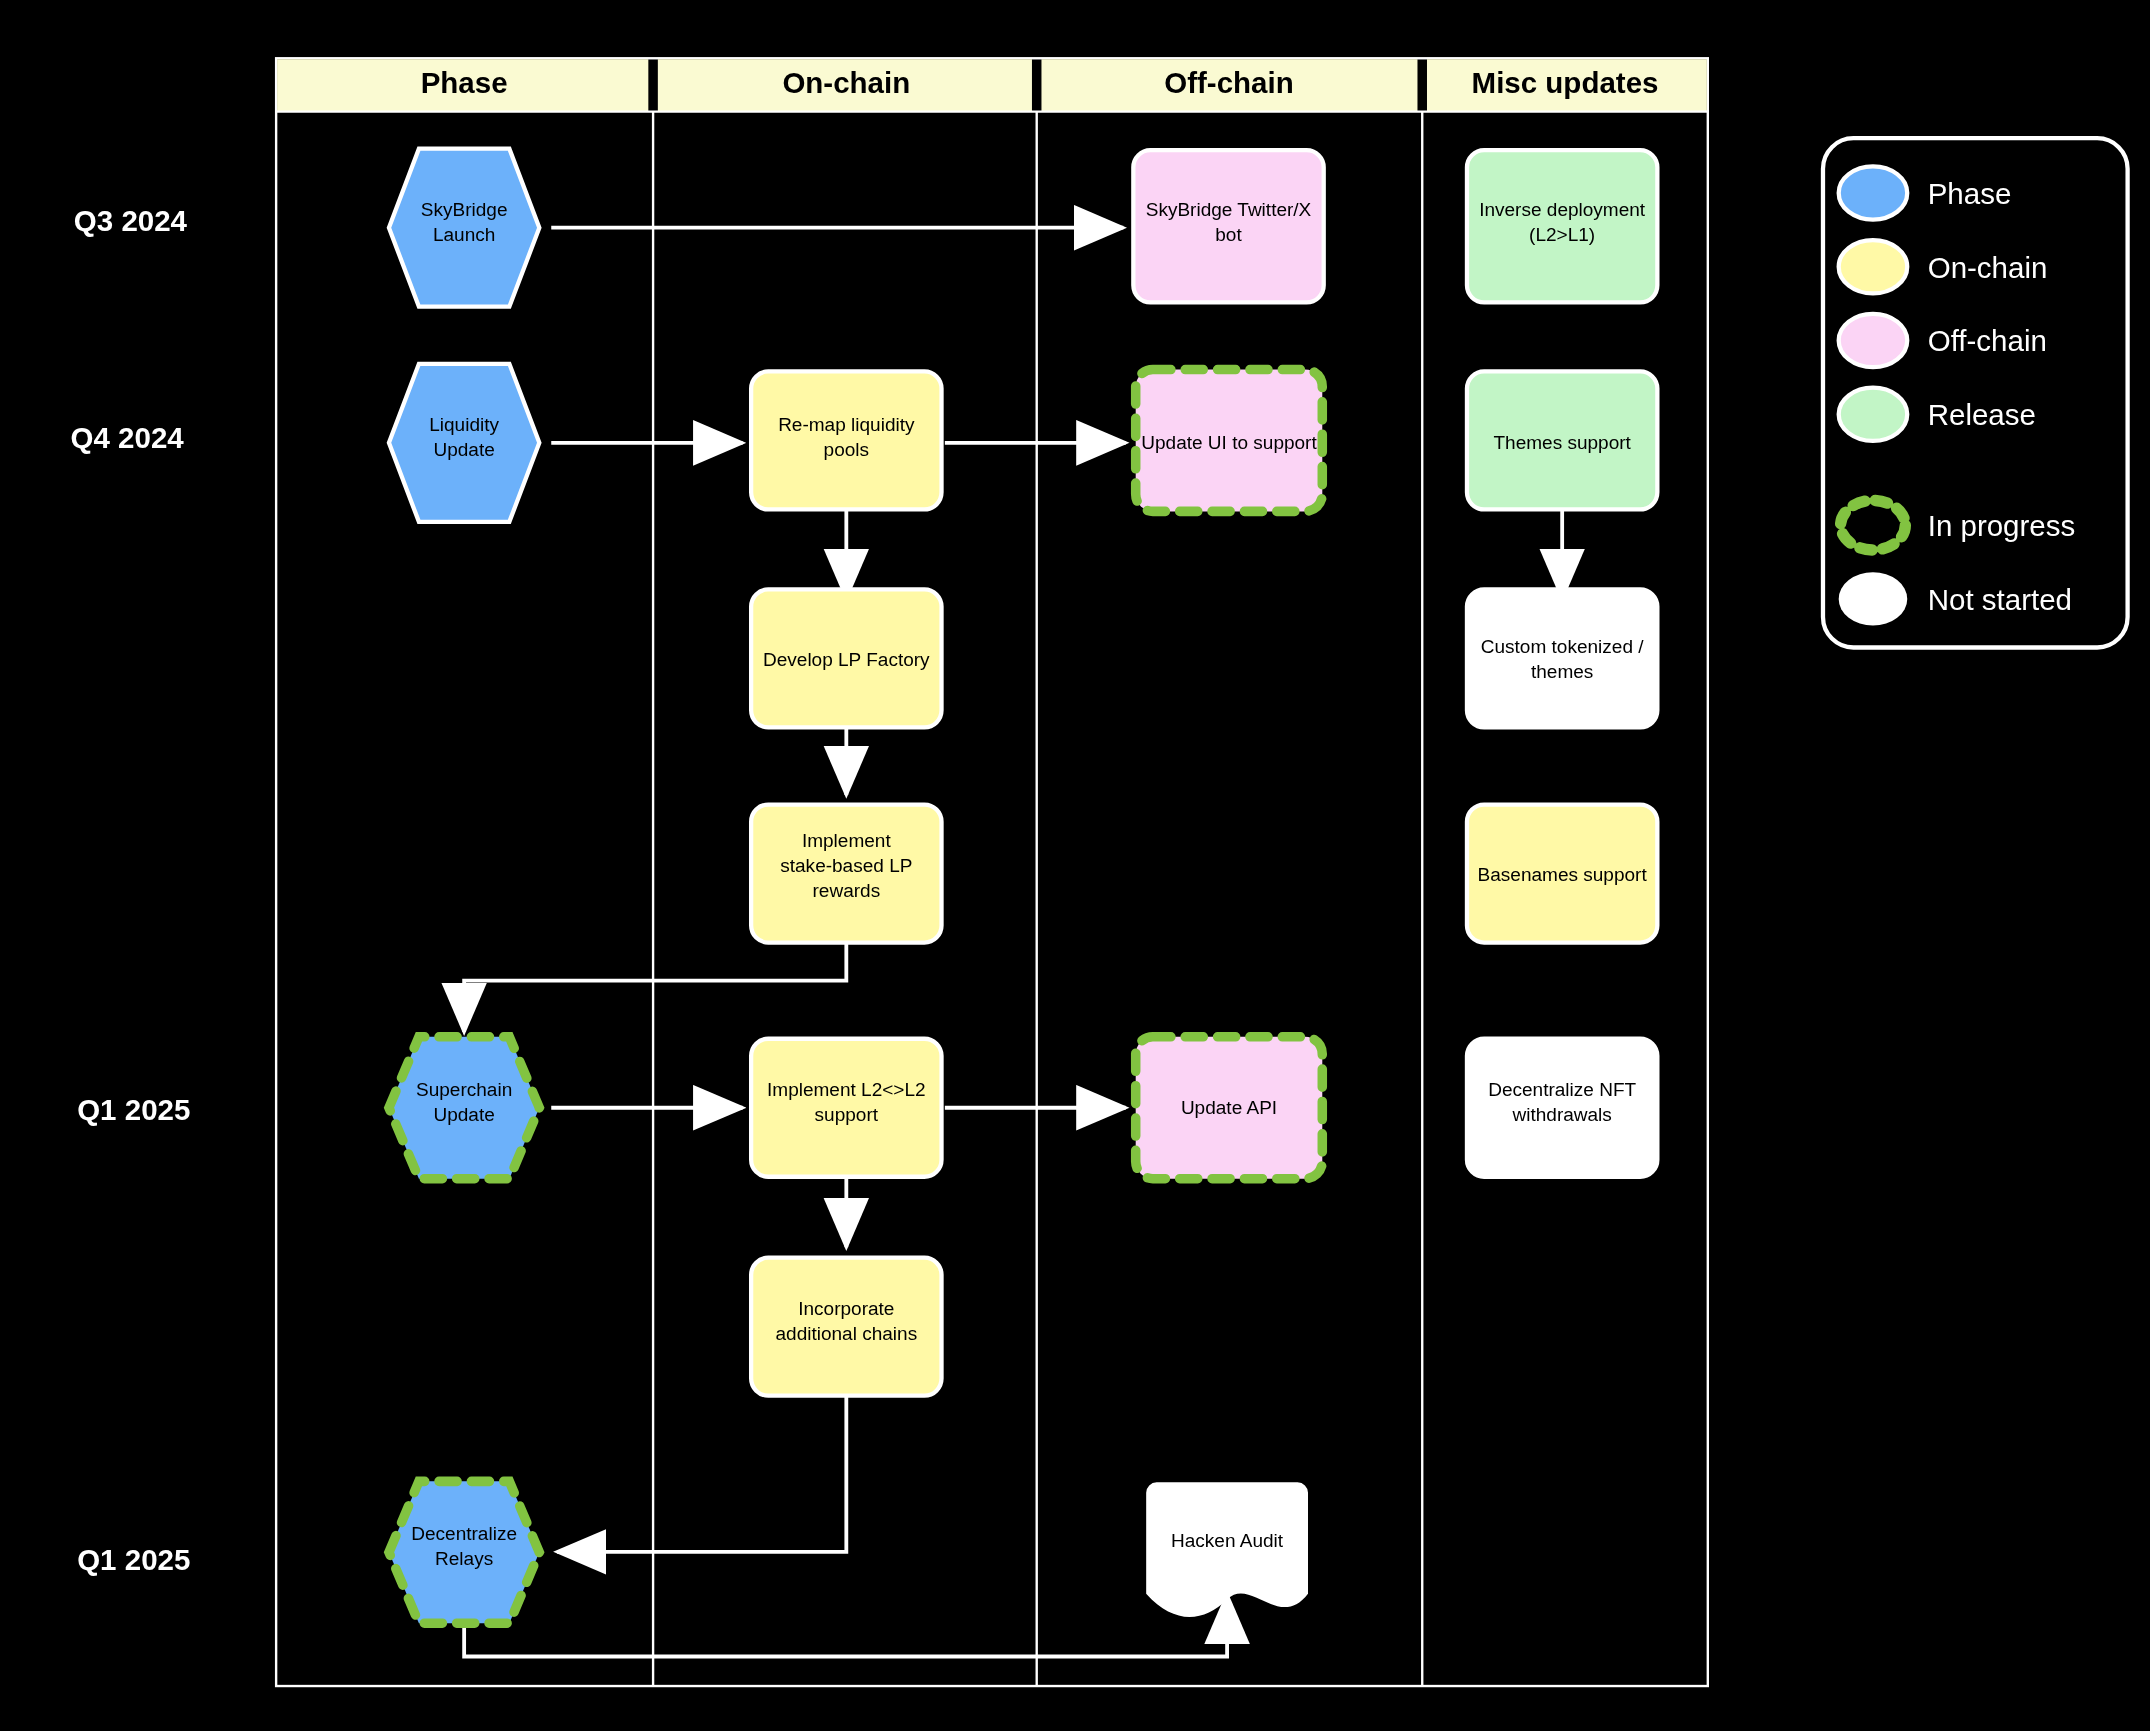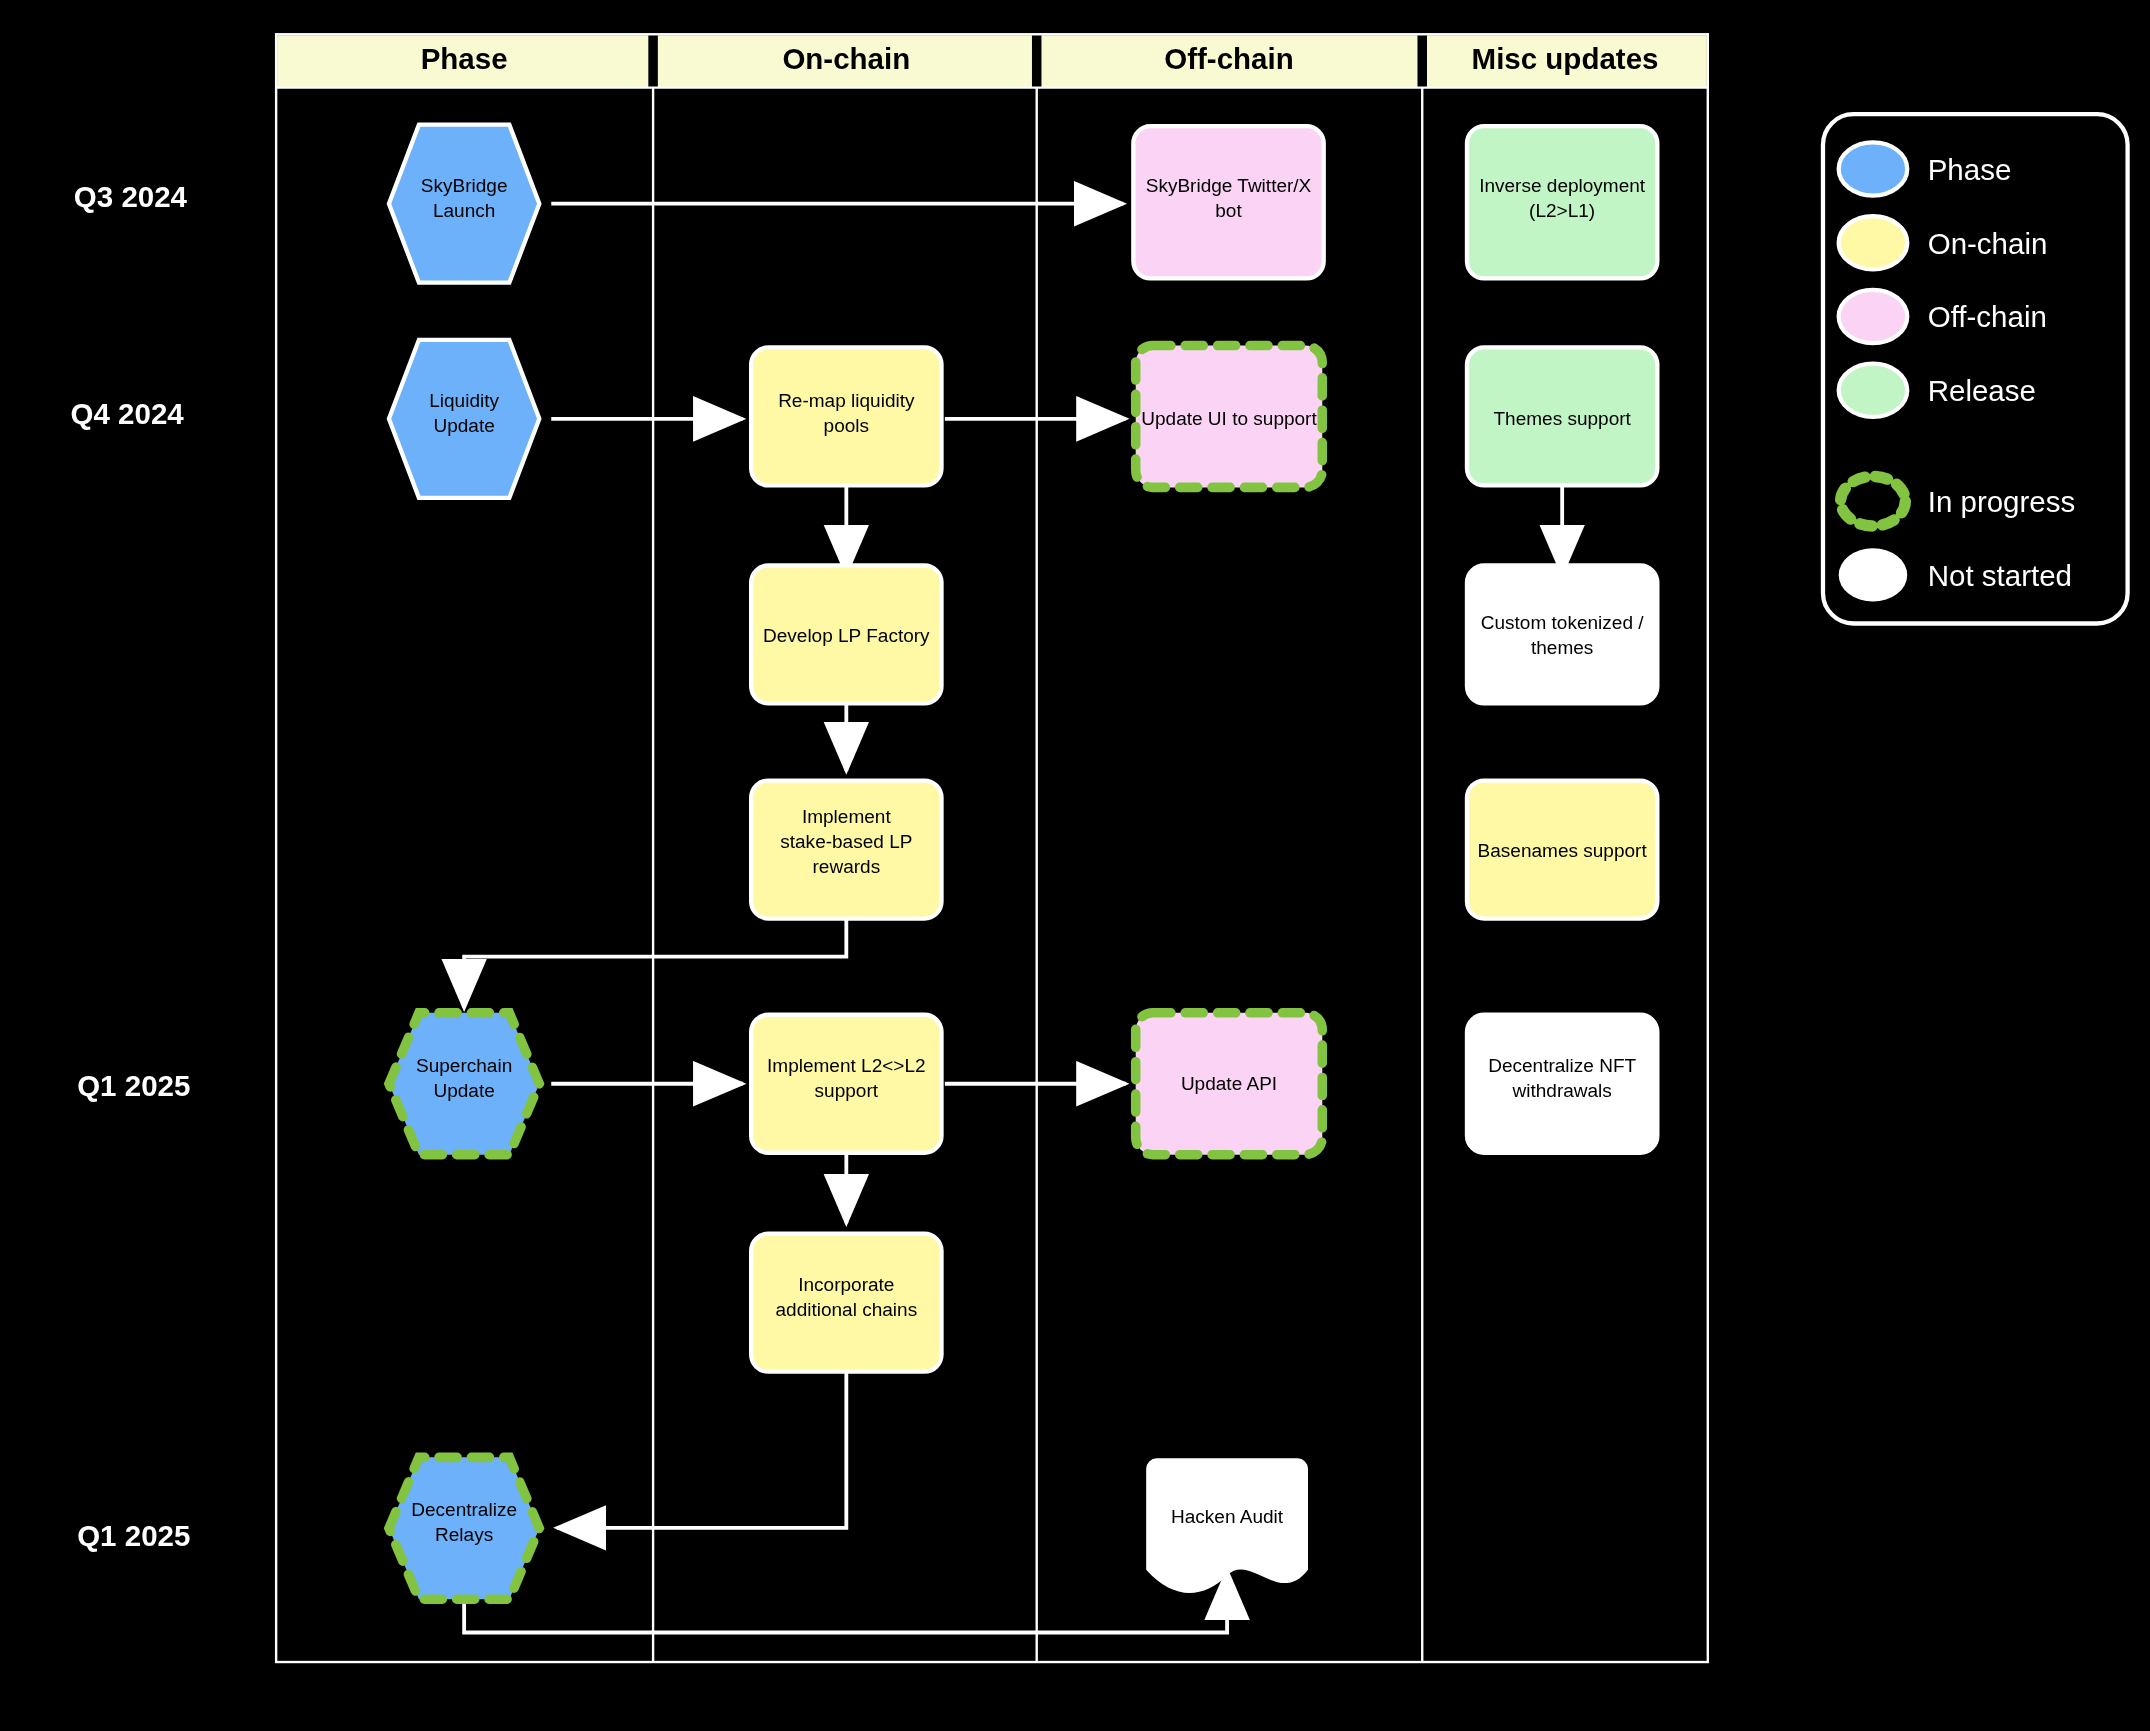--- a/index.html
+++ b/index.html
@@ -1,17 +1,17 @@
 <!DOCTYPE html>
 <html style="font-size:7.6px"><head>
 <meta charset="utf-8">
 <style>
   html,body{margin:0;padding:0;background:#000;}
   body{width:2151px;height:1732px;overflow:hidden;font-family:"Liberation Sans",sans-serif;}
-  #stage{position:relative;width:2151px;height:1508px;background:#000;}
+  #stage{position:relative;width:2151px;height:1508px;background:#000;margin-top:24px;}
   svg{position:absolute;top:0;left:0;width:2151px;height:1732px;}
   .rowlabel{fill:#fff;font-family:"Liberation Sans",sans-serif;font-size:62px;font-weight:bold;}
   .colhead{fill:#000;font-family:"Liberation Sans",sans-serif;font-size:62px;font-weight:bold;text-anchor:middle;}
   .nodetext{fill:#000;font-family:"Liberation Sans",sans-serif;font-size:40px;text-anchor:middle;}
   .legtext{fill:#fff;font-family:"Liberation Sans",sans-serif;font-size:62px;}
   .gridline{stroke:#fff;stroke-width:5;fill:none;}
   .conn{stroke:#fff;stroke-width:8;fill:none;}
   .nodeoutline{stroke:#fff;stroke-width:9;}
   .dashedgreen{stroke:#82C341;stroke-width:20;stroke-dasharray:38 30;stroke-linecap:round;fill:none;}
 </style>

